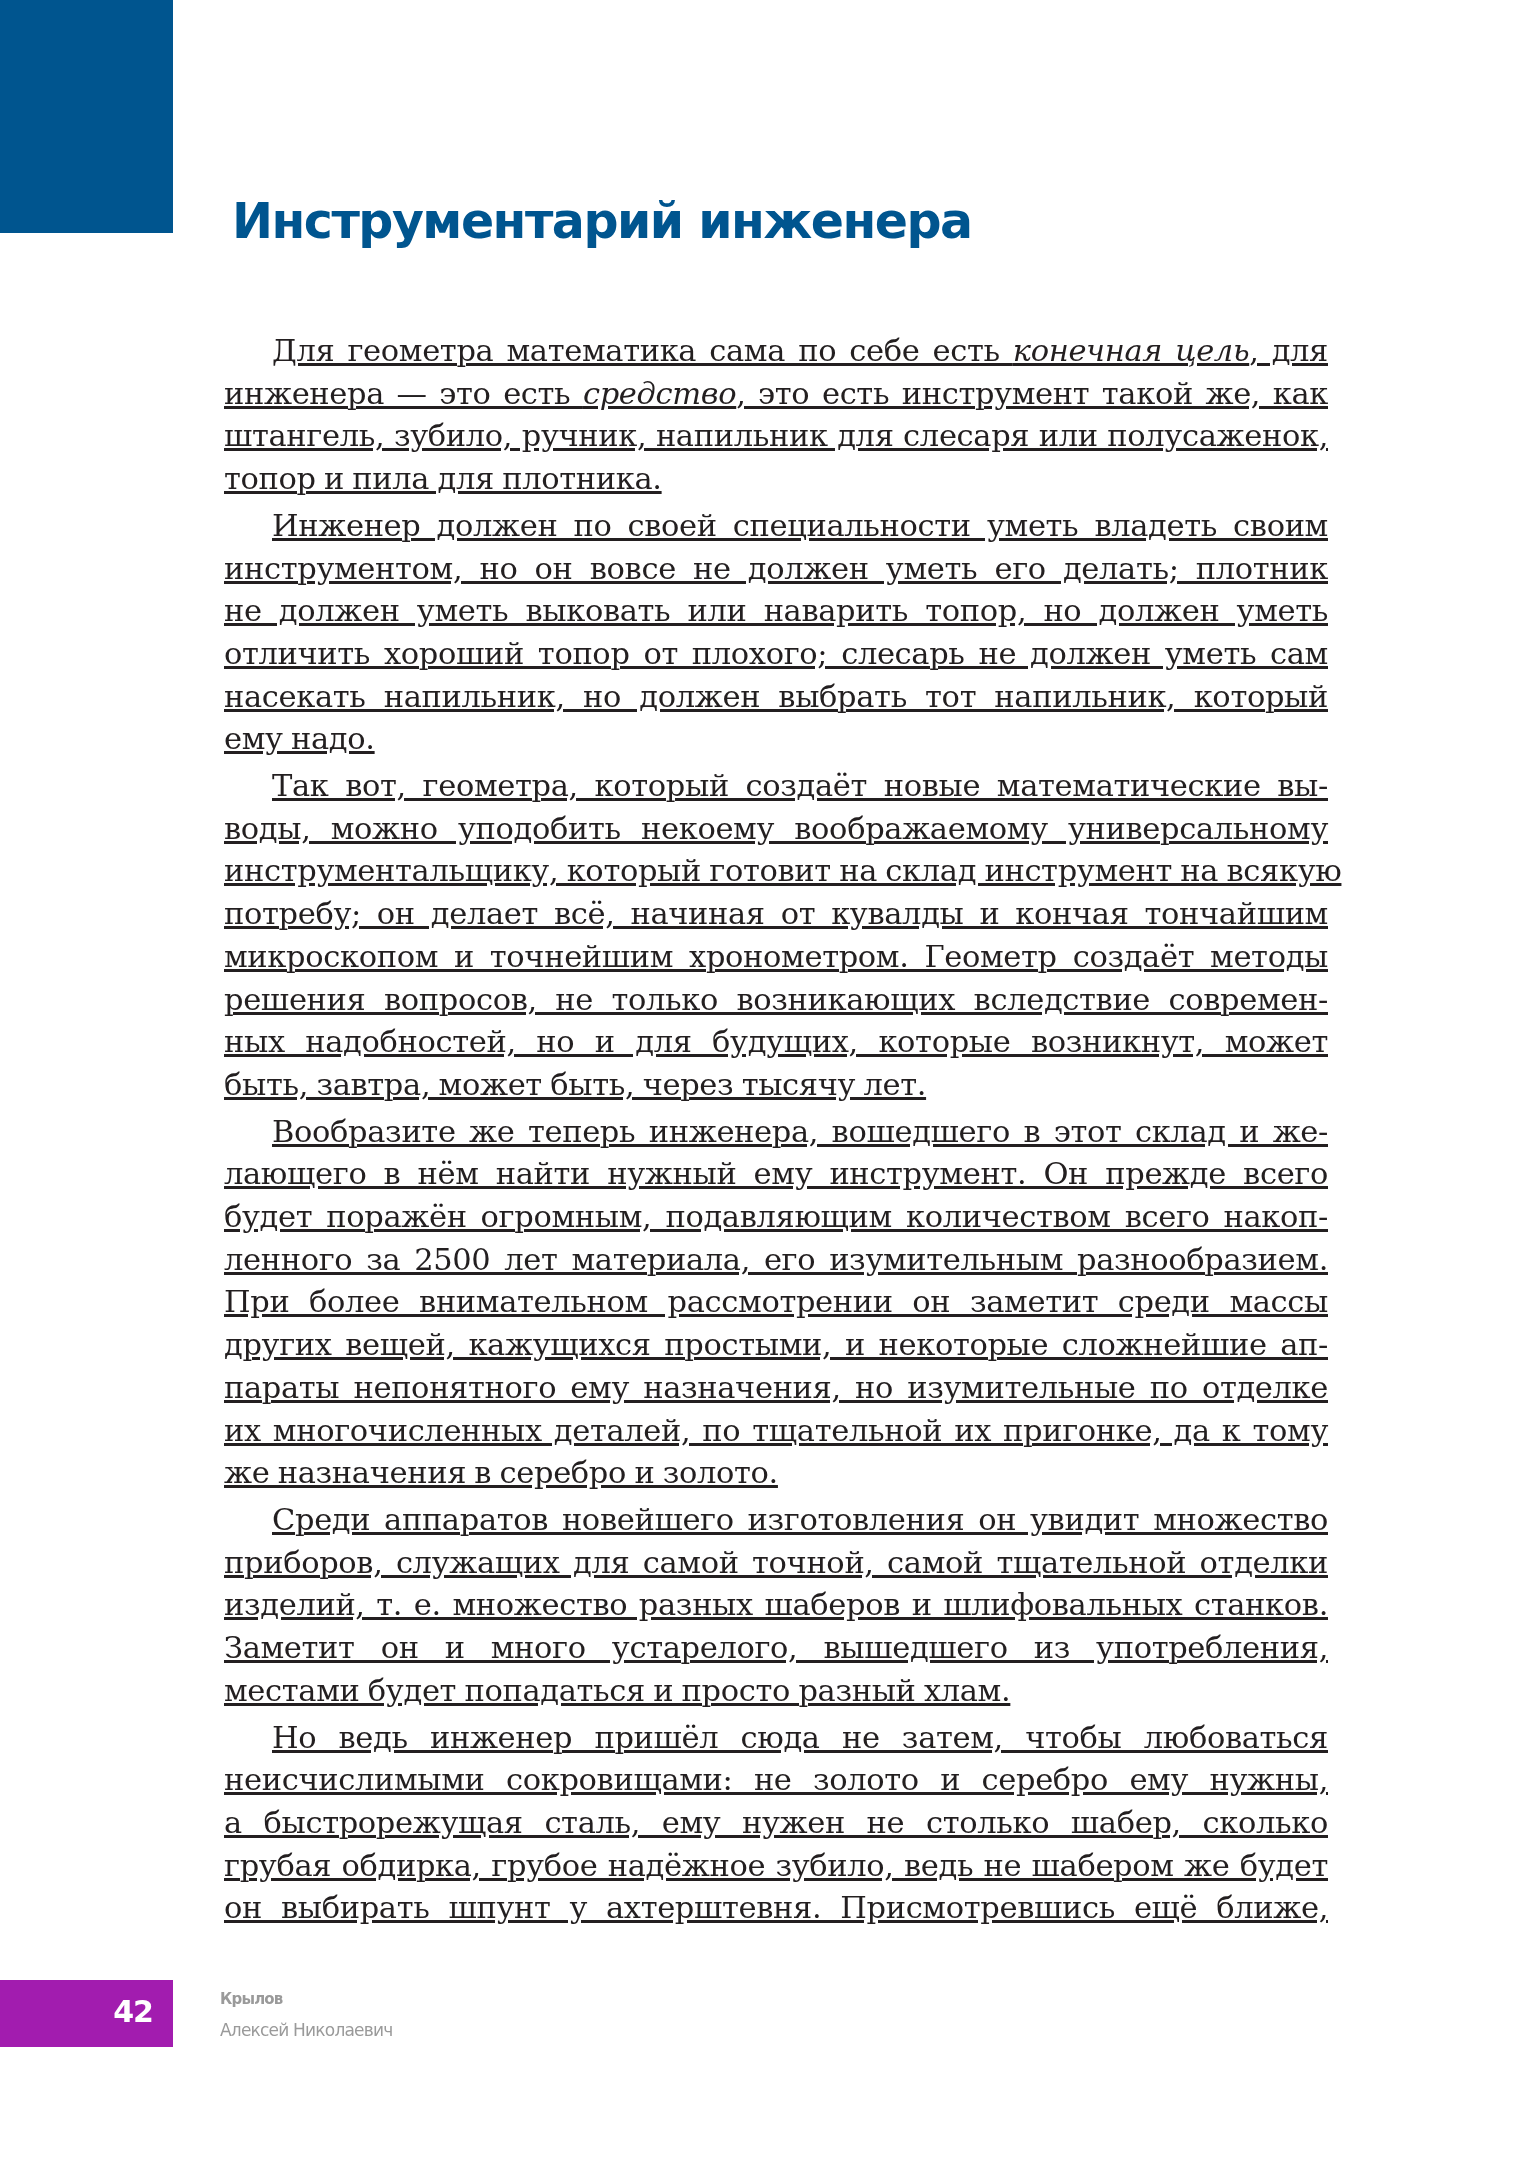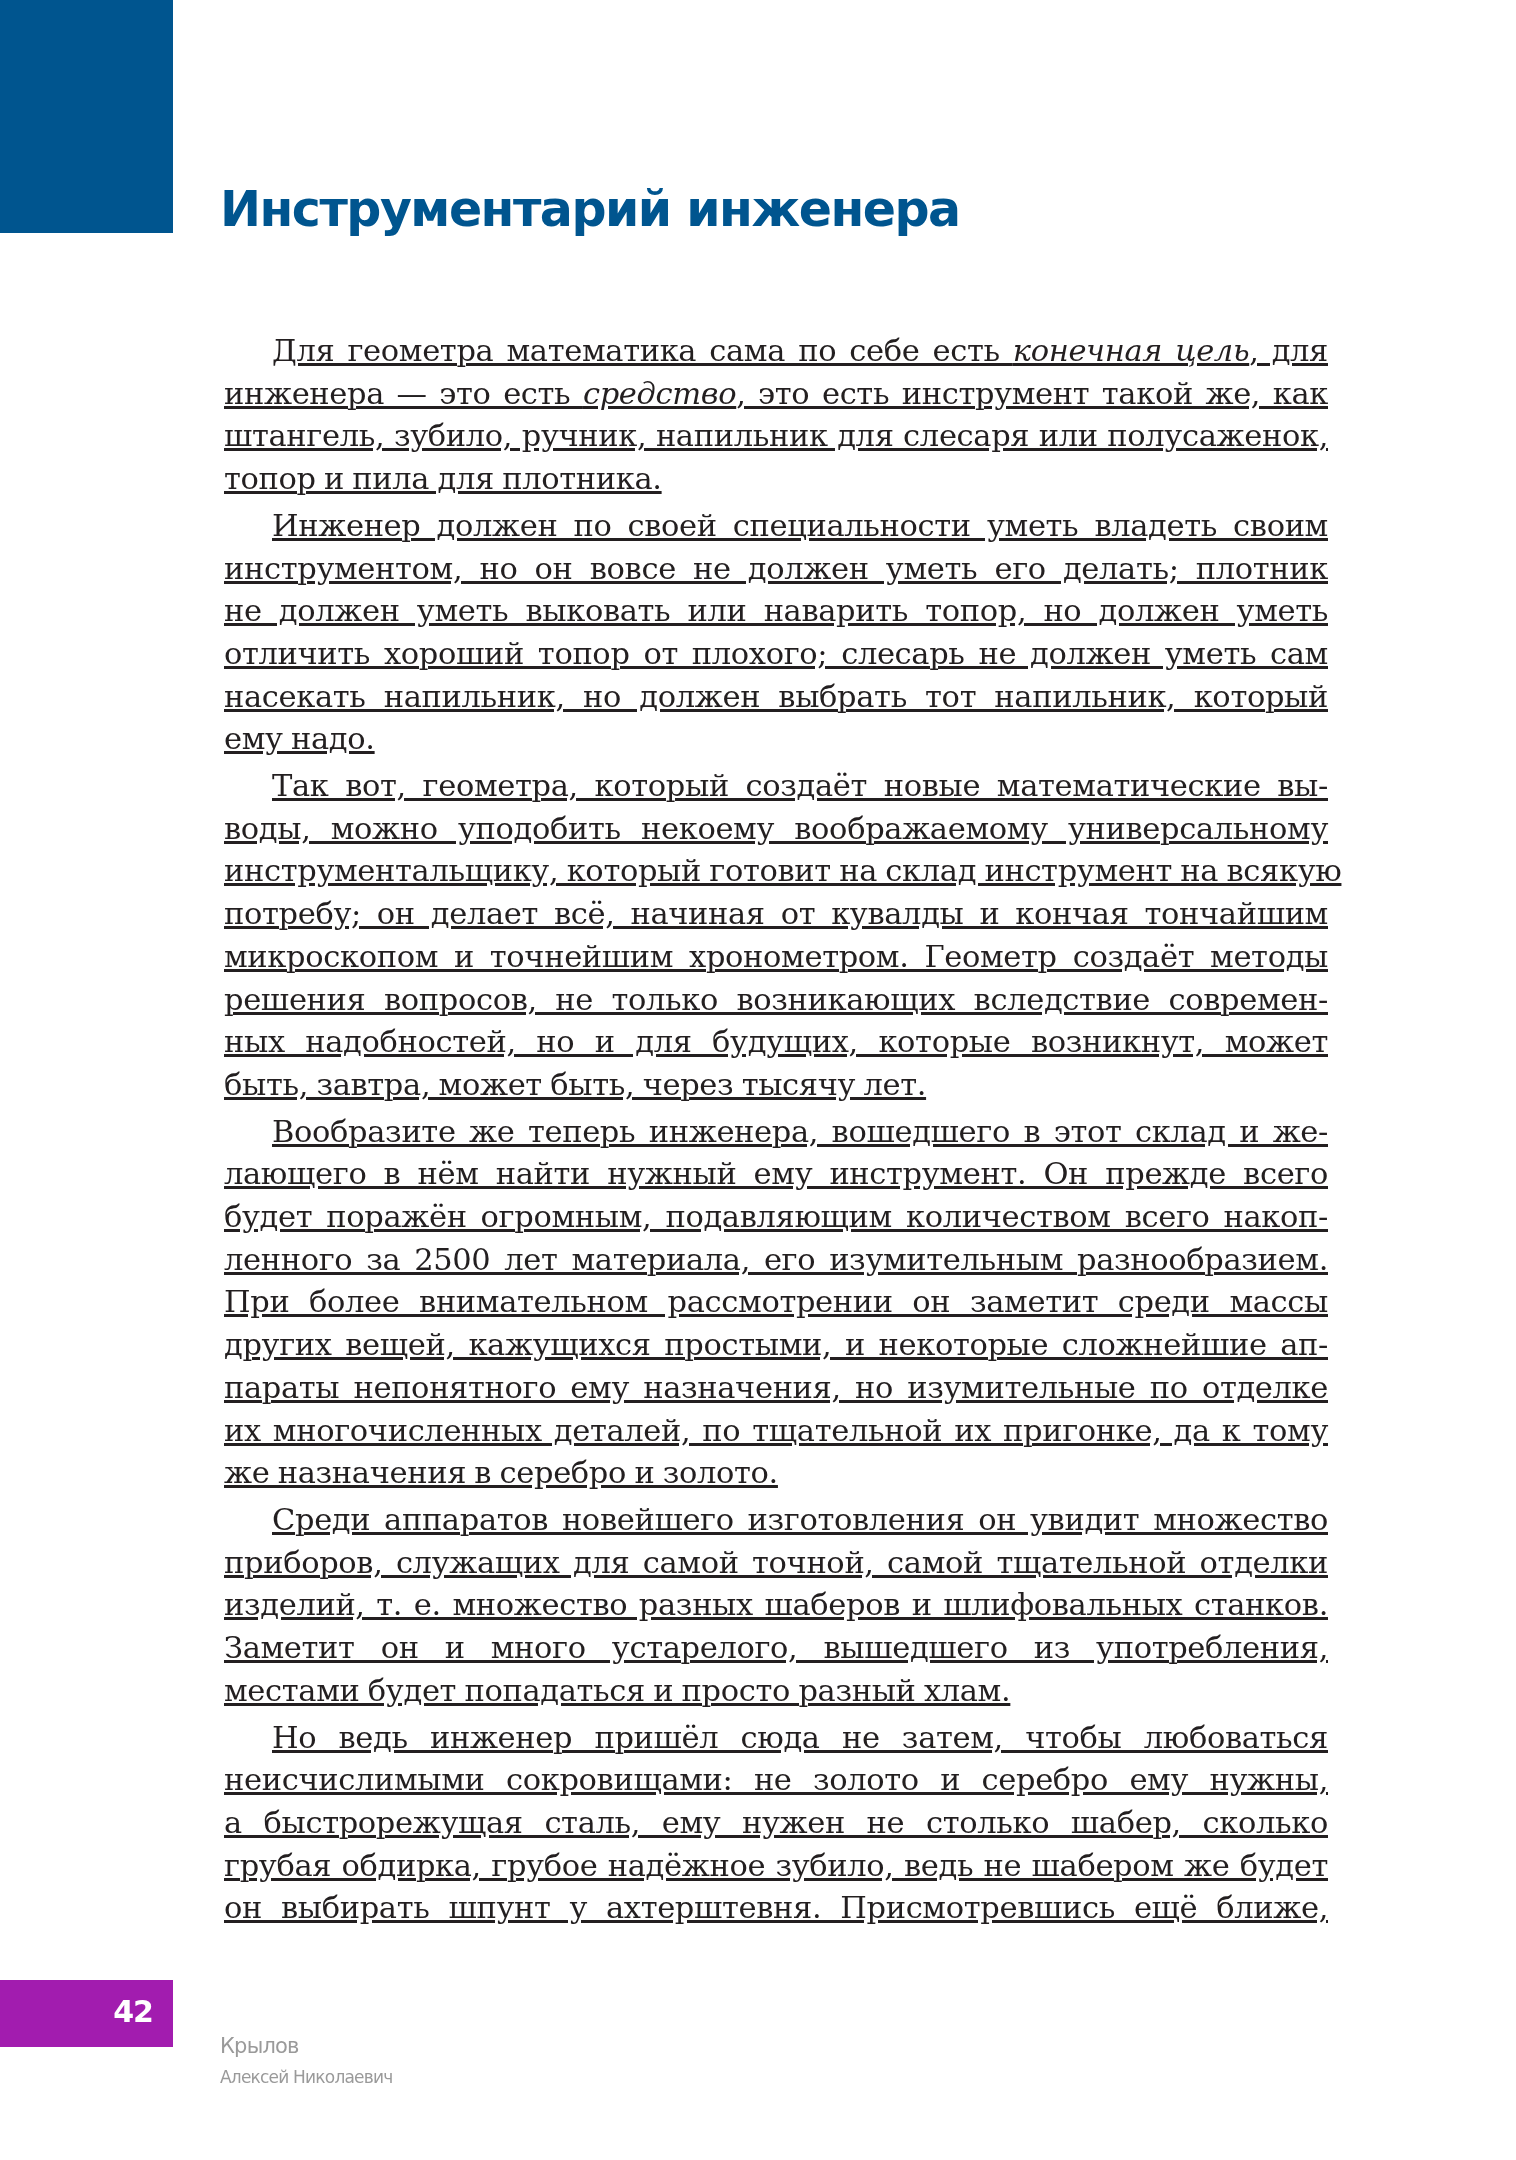--- a/index.html
+++ b/index.html
@@ -18,21 +18,21 @@
       left: 0;
       top: 0;
       width: 173px;
       height: 233px;
       background: #00558f;
     }
     .chapter-title {
       position: absolute;
       left: 220px;
       top: 178px;
-      margin: 0;
+      margin: 12px;
       font-family: "DejaVu Sans", sans-serif;
       font-weight: bold;
       font-size: 49px;
       line-height: 64px;
       letter-spacing: -1.5px;
       color: #00558f;
       white-space: nowrap;
     }
     .body-text {
       position: absolute;
@@ -90,25 +90,24 @@
     }
     .footer-author {
       position: absolute;
       left: 220px;
       top: 1984px;
       font-family: "DejaVu Sans", sans-serif;
       color: #9a9a9a;
       letter-spacing: -0.8px;
     }
     .author-surname {
-      font-weight: normal;
-      font-size: 21px;
+      font-weight: bold;
+      font-size: 15px;
       line-height: 30px;
       display: block;
-      margin-top: 47px;
     }
     .author-name {
       font-size: 17px;
       line-height: 32px;
       display: block;
     }
   </style>
 </head>
 <body>
 

